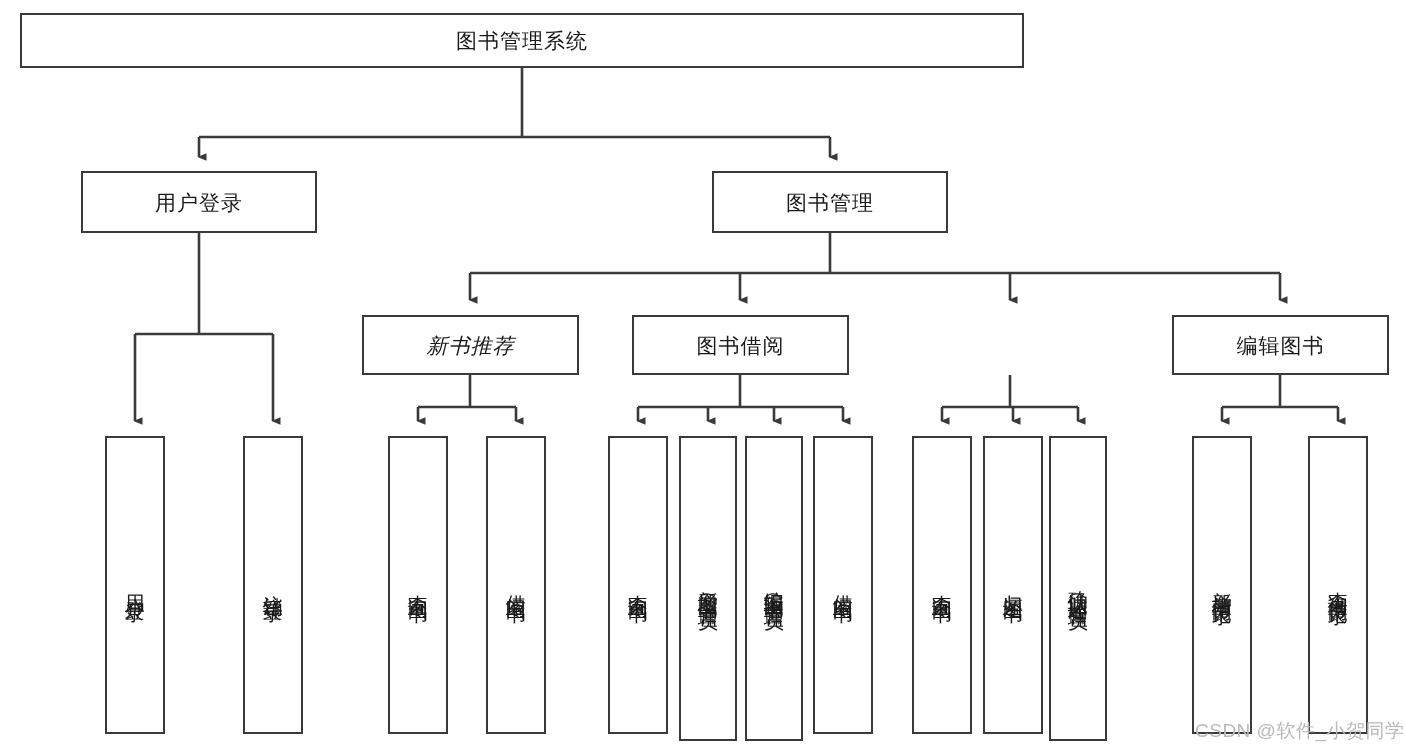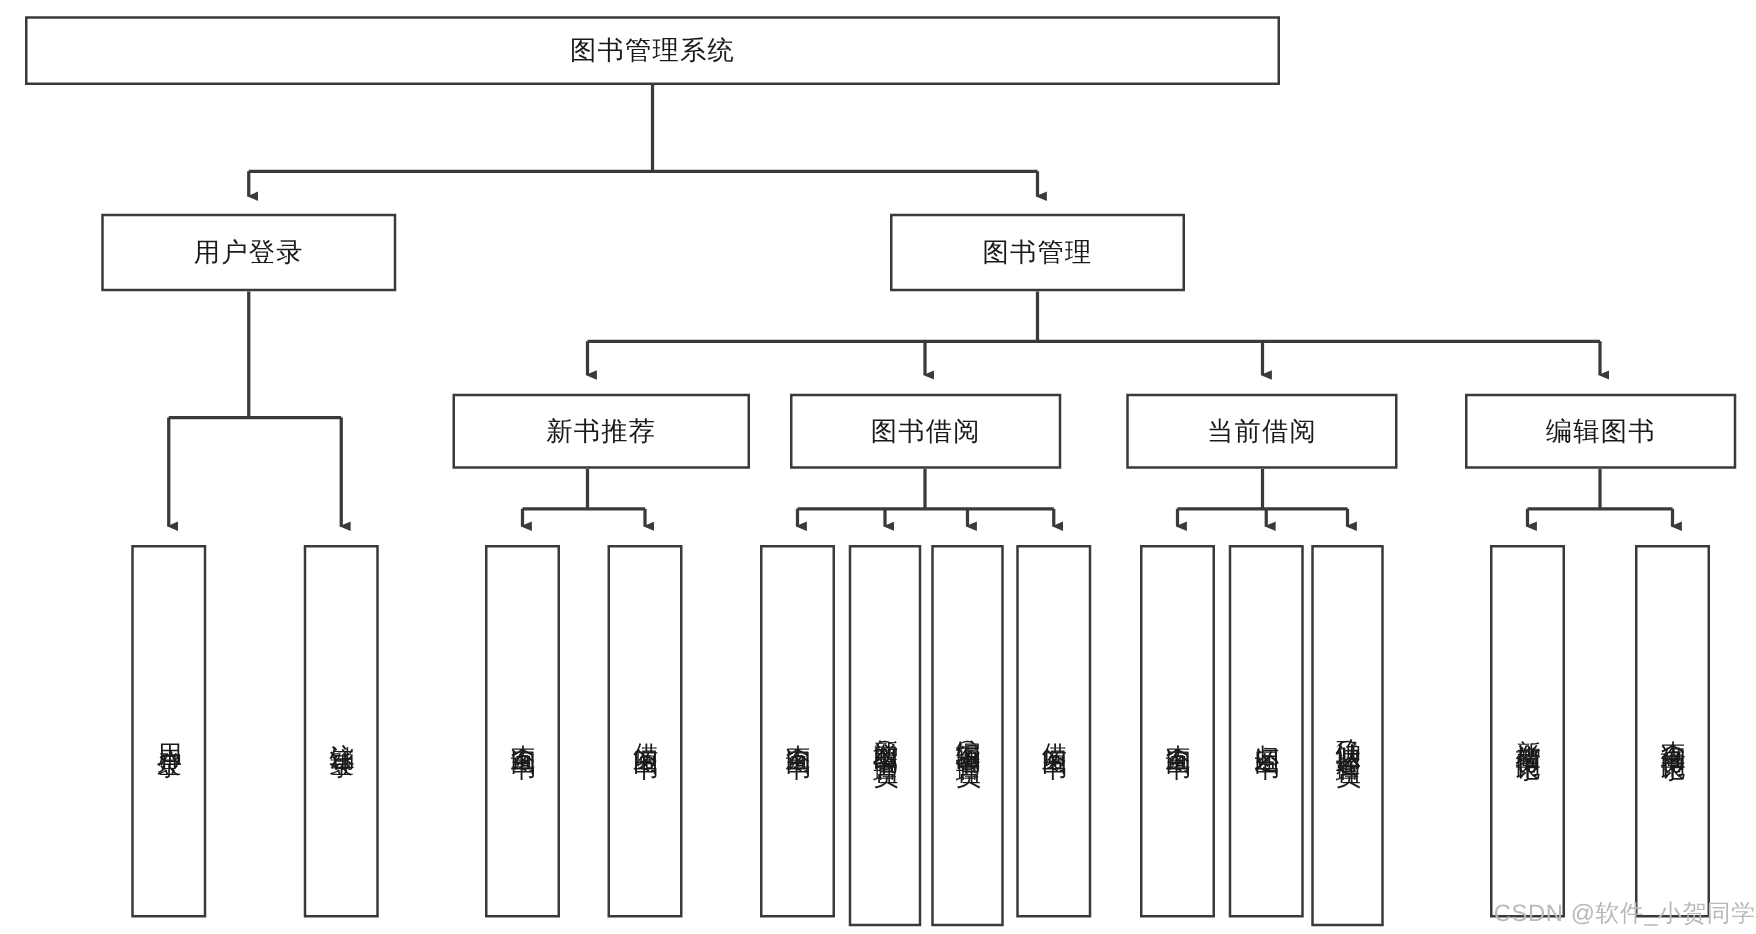--- a/index.html
+++ b/index.html
@@ -116,28 +116,25 @@
     <span>图书管理系统</span>
   </div>
 
   <div class="node h" id="node-l2-0" style="left: 81px; top: 171px; width: 236px; height: 62px;">
     <span>用户登录</span>
   </div>
   <div class="node h" id="node-l2-1" style="left: 712px; top: 171px; width: 236px; height: 62px;">
     <span>图书管理</span>
   </div>
 
-  <div class="node h" id="node-l3-0" style="left: 362px; top: 315px; width: 238px; height: 60px;">
+  <div class="node h" id="node-l3-0" style="left: 362px; top: 315px; width: 217px; height: 60px; font-style: italic;">
     <span>新书推荐</span>
   </div>
   <div class="node h" id="node-l3-1" style="left: 632px; top: 315px; width: 217px; height: 60px;">
     <span>图书借阅</span>
-  </div>
-  <div class="node h" id="node-l3-2" style="left: 901px; top: 315px; width: 217px; height: 60px;">
-    <span>当前借阅</span>
   </div>
   <div class="node h" id="node-l3-3" style="left: 1172px; top: 315px; width: 217px; height: 60px;">
     <span>编辑图书</span>
   </div>
 
   <div class="node v" id="leaf-0" style="left: 105px; top: 436px; width: 60px; height: 298px;">
     <span class="vtext">用户登录</span>
   </div>
   <div class="node v" id="leaf-1" style="left: 243px; top: 436px; width: 60px; height: 298px;">
     <span class="vtext">注销登录</span>

